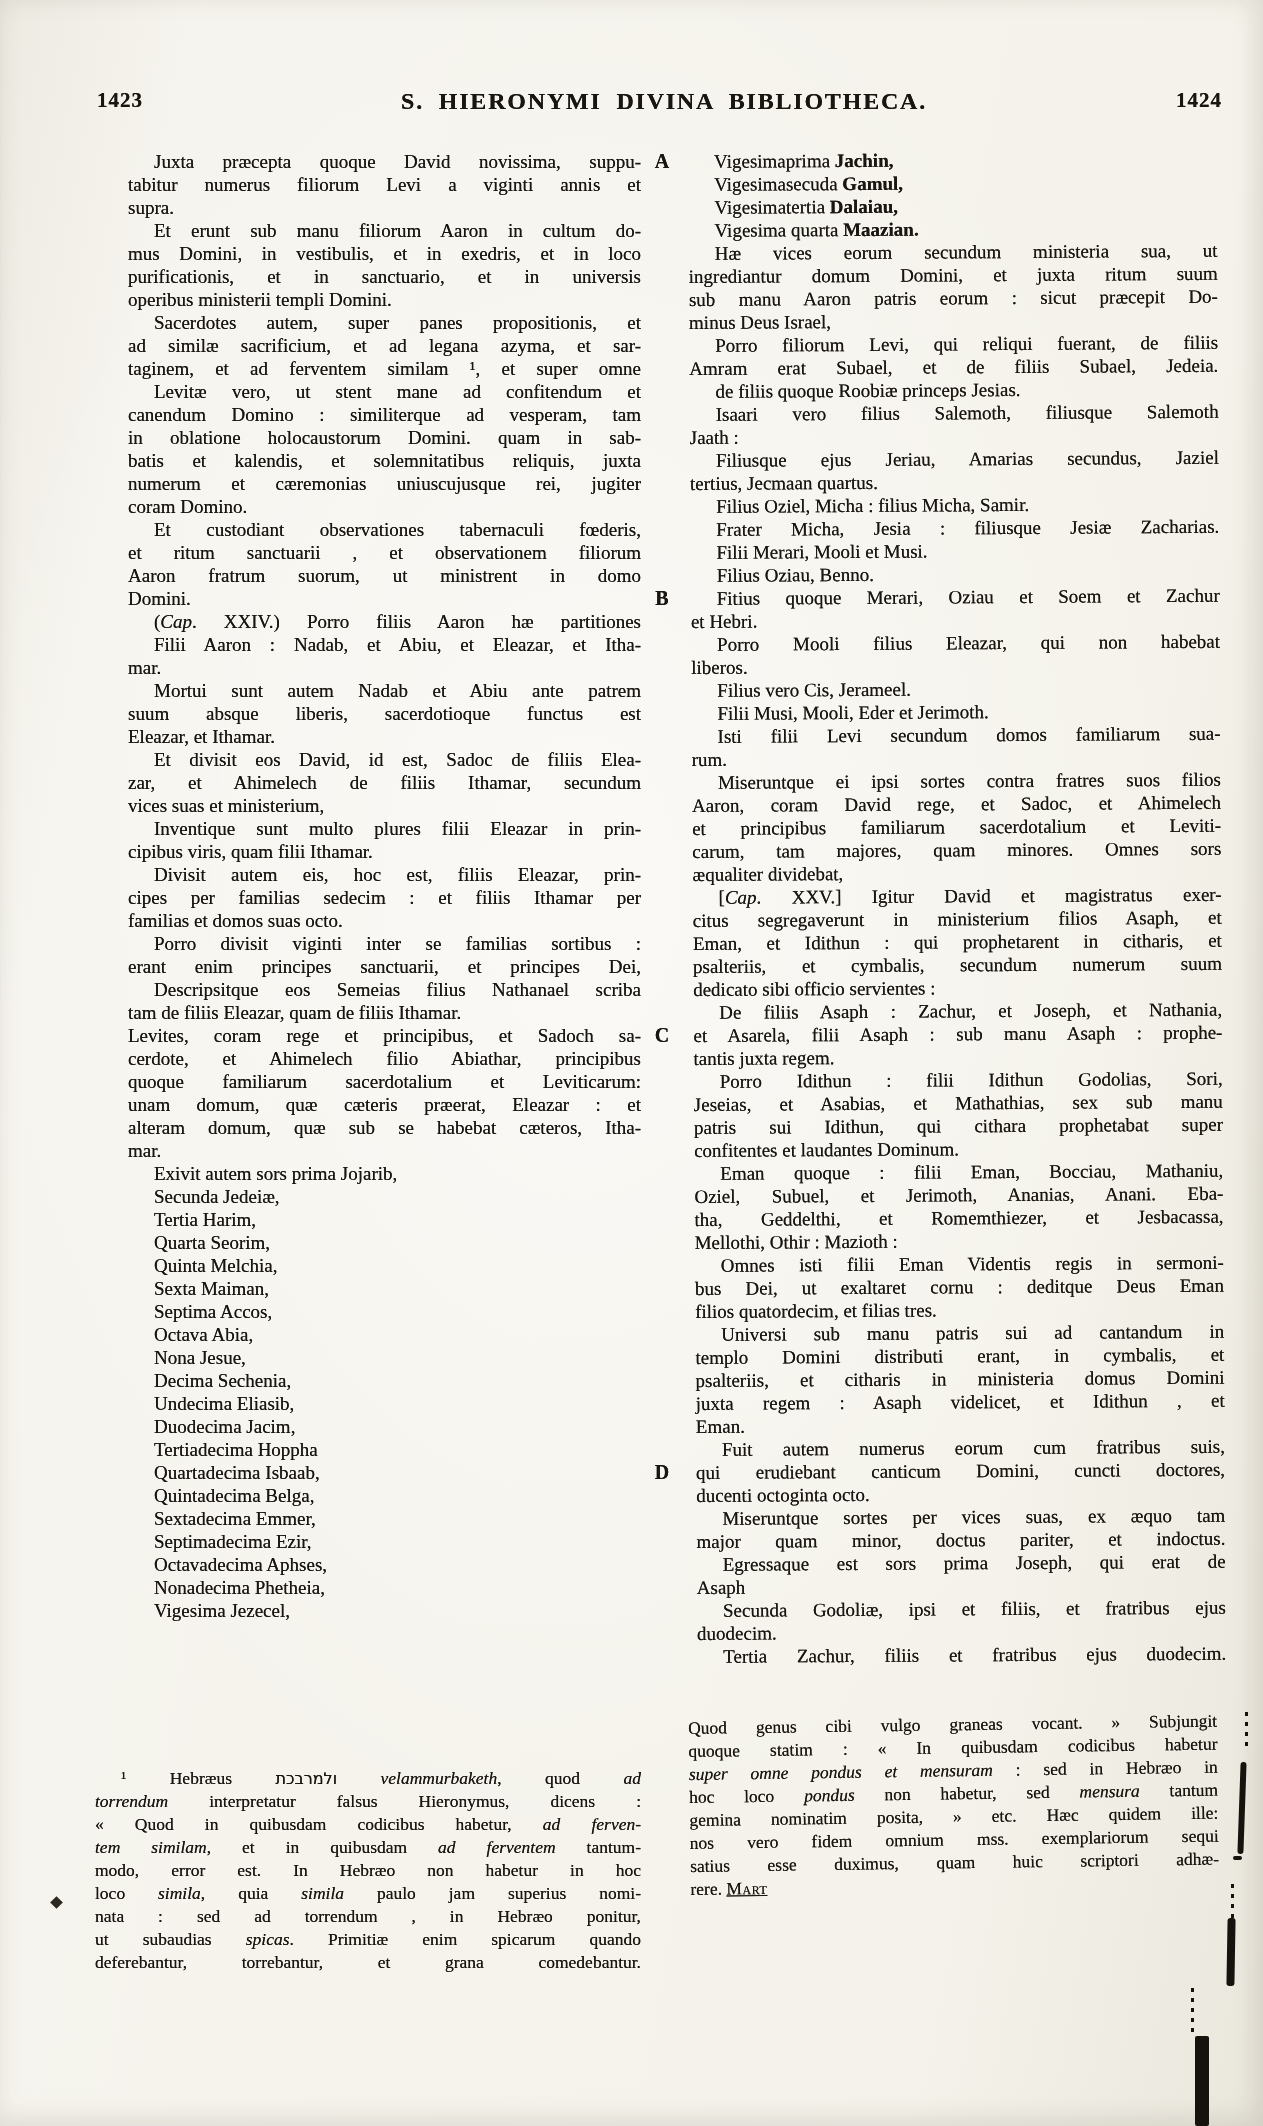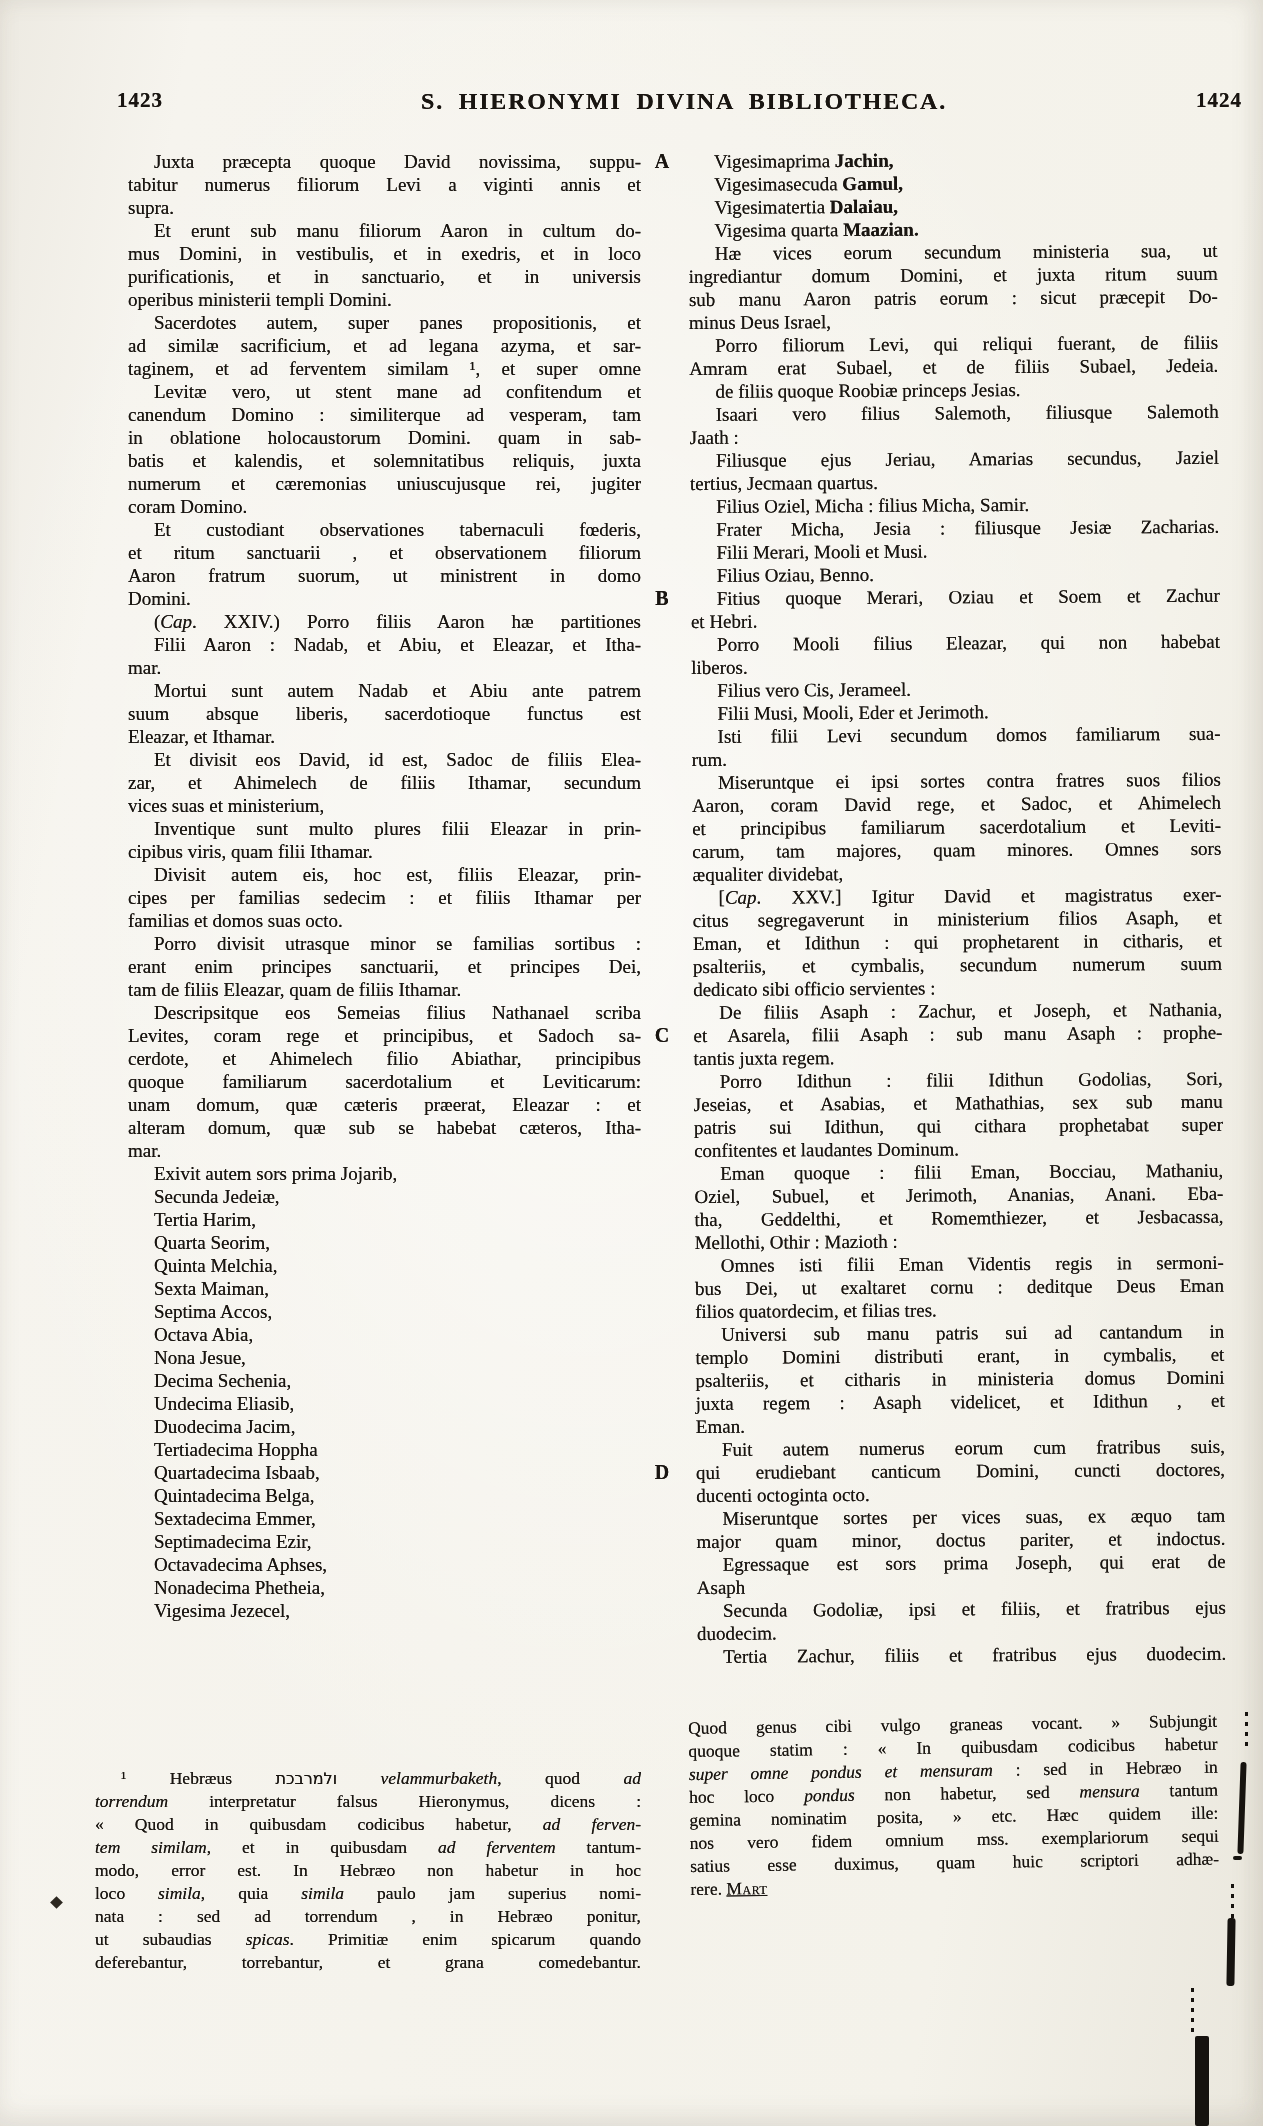--- a/index.html
+++ b/index.html
@@ -5,21 +5,21 @@
   html,body { margin:0; padding:0; }
   .page {
     position:relative; width:1263px; height:2126px; overflow:hidden;
     background:
       radial-gradient(ellipse 900px 1400px at 46% 42%, rgba(255,255,255,0.55), rgba(255,255,255,0) 70%),
       linear-gradient(100deg, #edeae2 0%, #f6f4ee 12%, #f4f2ea 78%, #eae7dd 100%);
     box-shadow: inset -10px 0 24px rgba(95,85,70,0.10), inset 0 -12px 24px rgba(95,85,70,0.07);
     font-family: "Liberation Serif", "DejaVu Serif", serif;
     color:#191511;
   }
-  .header { position:absolute; top:88px; left:0; right:0; height:30px;margin-left:20px; }
+  .header { position:absolute; top:88px; left:0; right:0; height:30px; }
   .pageno { position:absolute; top:0; font-size:21px; font-weight:700; letter-spacing:1px;
             text-shadow:0 0 0.5px rgba(25,20,14,0.9); }
   .pageno.left  { left:97px; }
   .pageno.right { left:1176px; }
   .title { position:absolute; top:0; left:344px; width:640px; text-align:center;
            font-weight:700; font-size:24px; letter-spacing:1.8px; word-spacing:7px;
            text-shadow:0 0 0.6px rgba(25,20,14,0.95); }
   .col, .fn { position:absolute; text-shadow:0 0 0.45px rgba(25,20,14,0.85); }
   .col { top:150px; font-size:19px; line-height:23px; }
   .col-left  { left:128px; width:513px; }
@@ -85,24 +85,24 @@
       <div class="line"><span>suum absque liberis, sacerdotioque functus est</span></div>
       <div class="line nj"><span>Eleazar, et Ithamar.</span></div>
       <div class="line in"><span>Et divisit eos David, id est, Sadoc de filiis Elea-</span></div>
       <div class="line"><span>zar, et Ahimelech de filiis Ithamar, secundum</span></div>
       <div class="line nj"><span>vices suas et ministerium,</span></div>
       <div class="line in"><span>Inventique sunt multo plures filii Eleazar in prin-</span></div>
       <div class="line nj"><span>cipibus viris, quam filii Ithamar.</span></div>
       <div class="line in"><span>Divisit autem eis, hoc est, filiis Eleazar, prin-</span></div>
       <div class="line"><span>cipes per familias sedecim : et filiis Ithamar per</span></div>
       <div class="line nj"><span>familias et domos suas octo.</span></div>
-      <div class="line in"><span>Porro divisit utrasque minor se familias sortibus :</span></div>
+      <div class="line in"><span>Porro divisit viginti inter se familias sortibus :</span></div>
       <div class="line"><span>erant enim principes sanctuarii, et principes Dei,</span></div>
+      <div class="line in"><span>Descripsitque eos Semeias filius Nathanael scriba</span></div>
       <div class="line nj"><span>tam de filiis Eleazar, quam de filiis Ithamar.</span></div>
-      <div class="line in"><span>Descripsitque eos Semeias filius Nathanael scriba</span></div>
       <div class="line"><span>Levites, coram rege et principibus, et Sadoch sa-</span></div>
       <div class="line"><span>cerdote, et Ahimelech filio Abiathar, principibus</span></div>
       <div class="line"><span>quoque familiarum sacerdotalium et Leviticarum:</span></div>
       <div class="line"><span>unam domum, quæ cæteris præerat, Eleazar : et</span></div>
       <div class="line"><span>alteram domum, quæ sub se habebat cæteros, Itha-</span></div>
       <div class="line nj"><span>mar.</span></div>
       <div class="line in nj"><span>Exivit autem sors prima Jojarib,</span></div>
       <div class="line in nj"><span>Secunda Jedeiæ,</span></div>
       <div class="line in nj"><span>Tertia Harim,</span></div>
       <div class="line in nj"><span>Quarta Seorim,</span></div>

